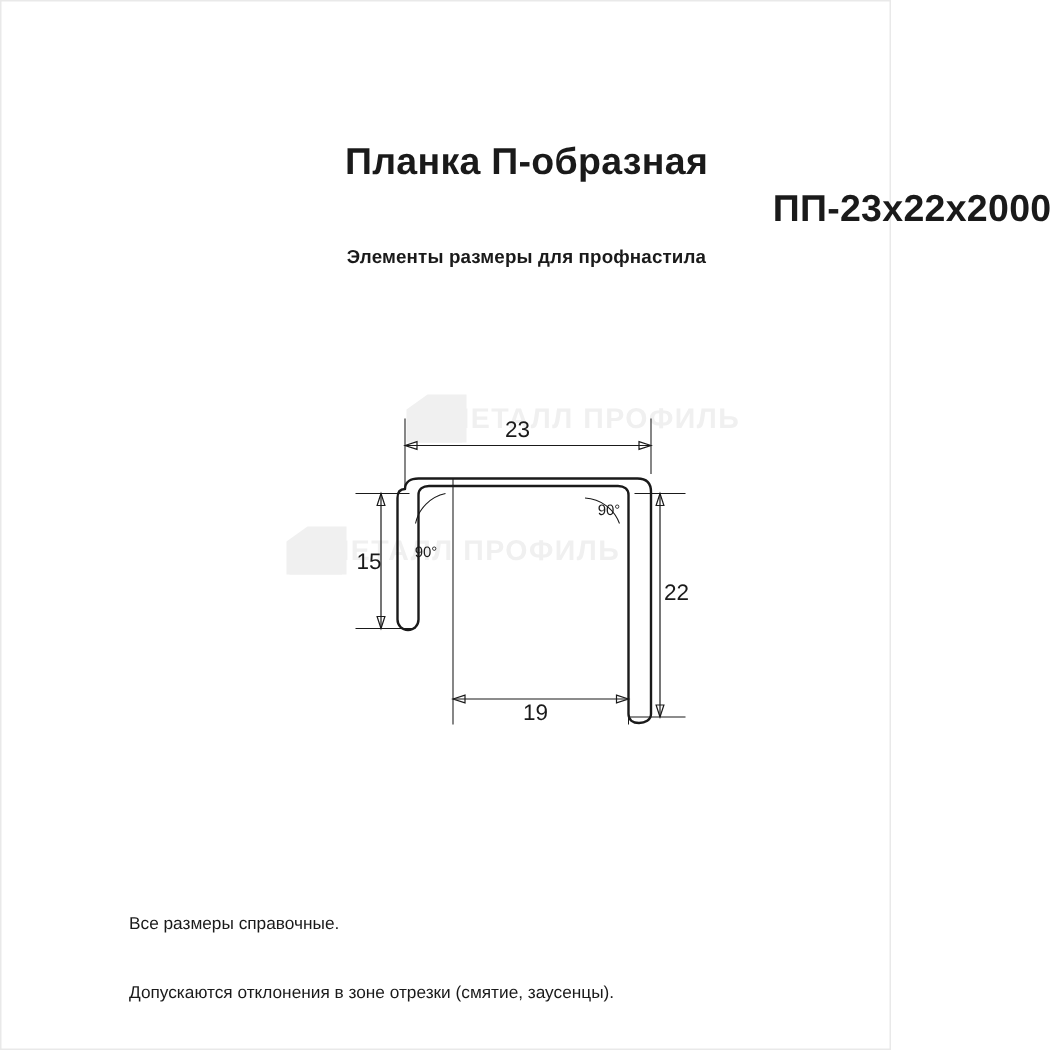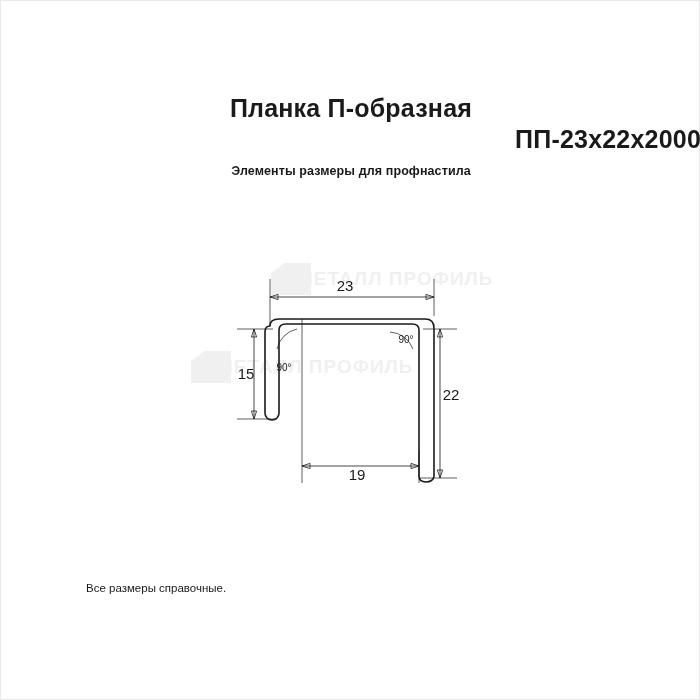--- a/index.html
+++ b/index.html
@@ -12,21 +12,21 @@
     background: #ffffff;
     font-family: "Liberation Sans", sans-serif;
     color: #1a1a1a;
     position: relative;
     overflow: hidden;
   }
   .page {
     position: absolute;
     left: 0;
     top: 0;
-    width: 700px;
+    width: 594px;
     height: 700px;
     border: 1px solid #e9e9e9;
     box-sizing: border-box;
   }
   .header {
     position: absolute;
     left: 0;
     top: 92px;
     width: 700px;
     text-align: center;
@@ -61,20 +61,21 @@
     position: absolute;
     left: 85px;
     top: 578px;
     width: 560px;
     font-size: 11.5px;
     line-height: 18px;
     color: #1a1a1a;
   }
   .footer div {
     white-space: nowrap;
+    margin-top: 28px;
   }
   svg {
     display: block;
   }
   .wm {
     fill: #f0f0f0;
   }
   .wm-text {
     fill: #f0f0f0;
     font-family: "Liberation Sans", sans-serif;
@@ -192,15 +193,16 @@
       <text class="dim-text" x="352" y="279" text-anchor="middle">19</text>
 
       <text class="ang-text" x="279" y="170" text-anchor="middle">90°</text>
       <text class="ang-text" x="401" y="142" text-anchor="middle">90°</text>
 
     </svg>
   </div>
 
   <div class="footer">
     <div>Все размеры справочные.</div>
+    <div>Допускаются отклонения в зоне отрезки (смятие, заусенцы).</div>
   </div>
 
 </div>
 
 </body></html>

